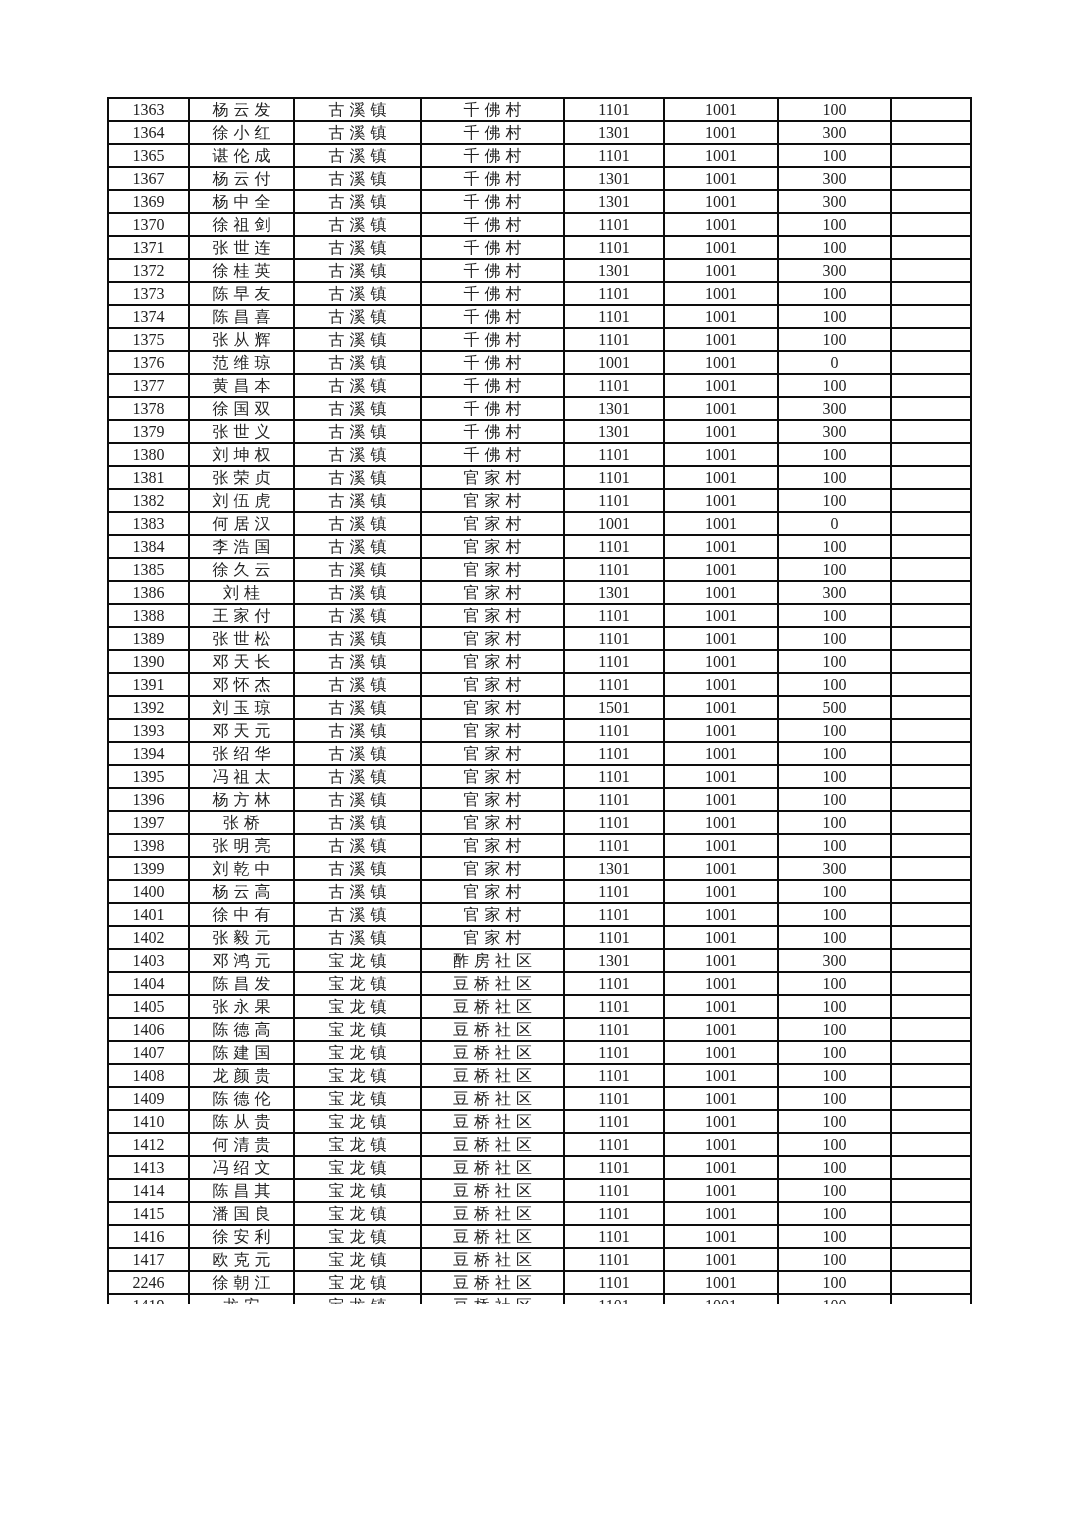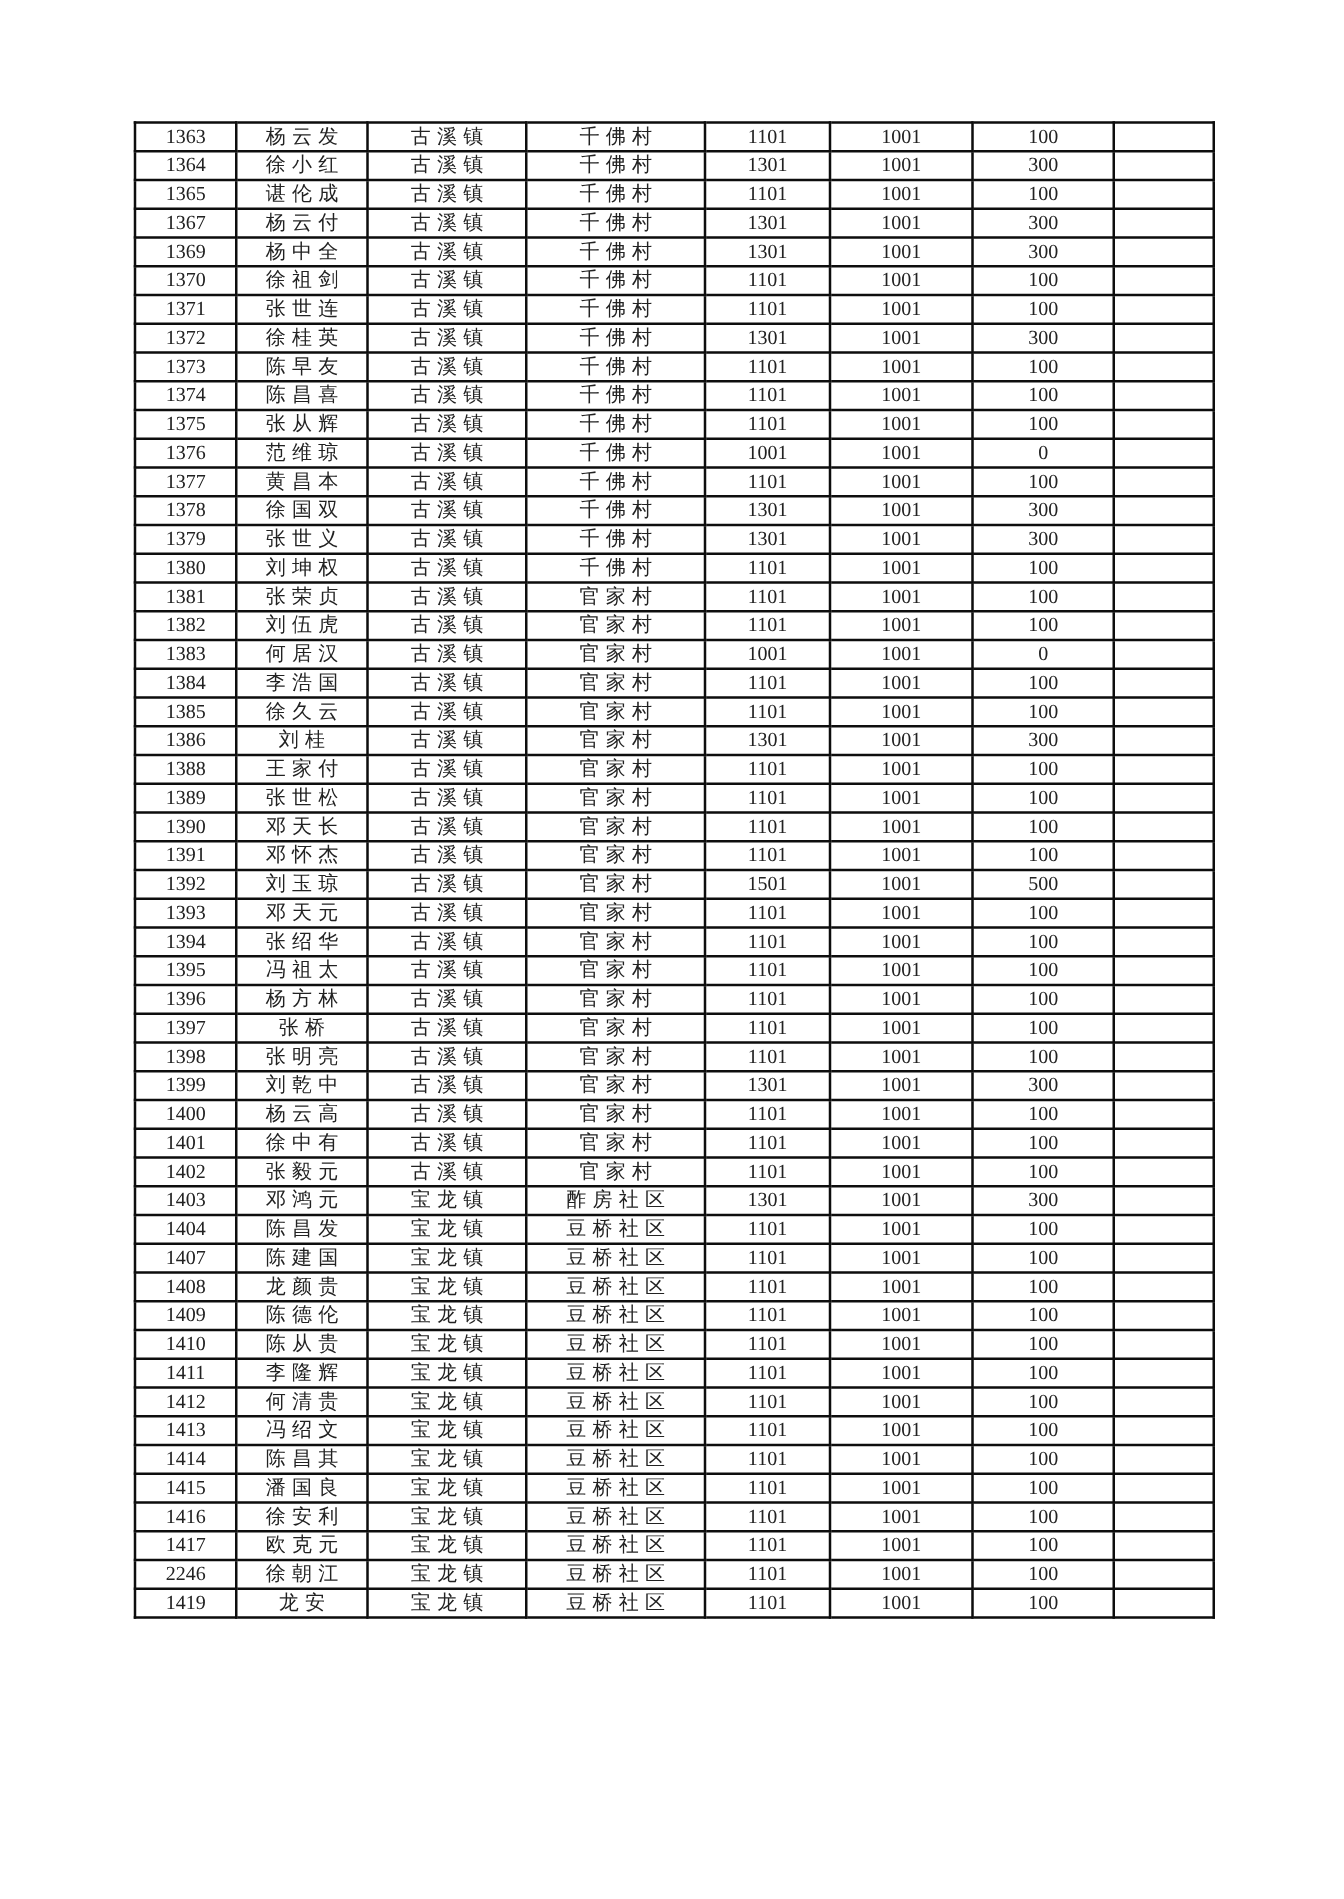--- a/index.html
+++ b/index.html
@@ -457,20 +457,40 @@
     <td class="num">1404</td>
     <td class="cn">陈昌发</td>
     <td class="cn">宝龙镇</td>
     <td class="cn">豆桥社区</td>
     <td class="num">1101</td>
     <td class="num">1001</td>
     <td class="num">100</td>
     <td class="num"></td>
   </tr>
         <tr>
+    <td class="num">1405</td>
+    <td class="cn">张永果</td>
+    <td class="cn">宝龙镇</td>
+    <td class="cn">豆桥社区</td>
+    <td class="num">1101</td>
+    <td class="num">1001</td>
+    <td class="num">100</td>
+    <td class="num"></td>
+  </tr>
+        <tr>
+    <td class="num">1406</td>
+    <td class="cn">陈德高</td>
+    <td class="cn">宝龙镇</td>
+    <td class="cn">豆桥社区</td>
+    <td class="num">1101</td>
+    <td class="num">1001</td>
+    <td class="num">100</td>
+    <td class="num"></td>
+  </tr>
+        <tr>
     <td class="num">1407</td>
     <td class="cn">陈建国</td>
     <td class="cn">宝龙镇</td>
     <td class="cn">豆桥社区</td>
     <td class="num">1101</td>
     <td class="num">1001</td>
     <td class="num">100</td>
     <td class="num"></td>
   </tr>
         <tr>
@@ -489,30 +509,20 @@
     <td class="cn">宝龙镇</td>
     <td class="cn">豆桥社区</td>
     <td class="num">1101</td>
     <td class="num">1001</td>
     <td class="num">100</td>
     <td class="num"></td>
   </tr>
         <tr>
     <td class="num">1410</td>
     <td class="cn">陈从贵</td>
-    <td class="cn">宝龙镇</td>
-    <td class="cn">豆桥社区</td>
-    <td class="num">1101</td>
-    <td class="num">1001</td>
-    <td class="num">100</td>
-    <td class="num"></td>
-  </tr>
-        <tr>
-    <td class="num">1411</td>
-    <td class="cn">李隆辉</td>
     <td class="cn">宝龙镇</td>
     <td class="cn">豆桥社区</td>
     <td class="num">1101</td>
     <td class="num">1001</td>
     <td class="num">100</td>
     <td class="num"></td>
   </tr>
         <tr>
     <td class="num">1412</td>
     <td class="cn">何清贵</td>

